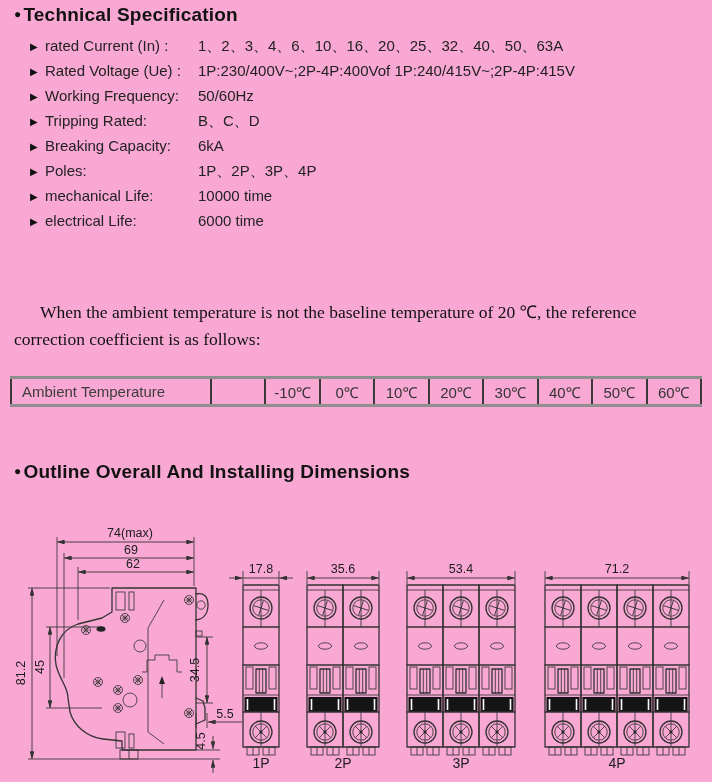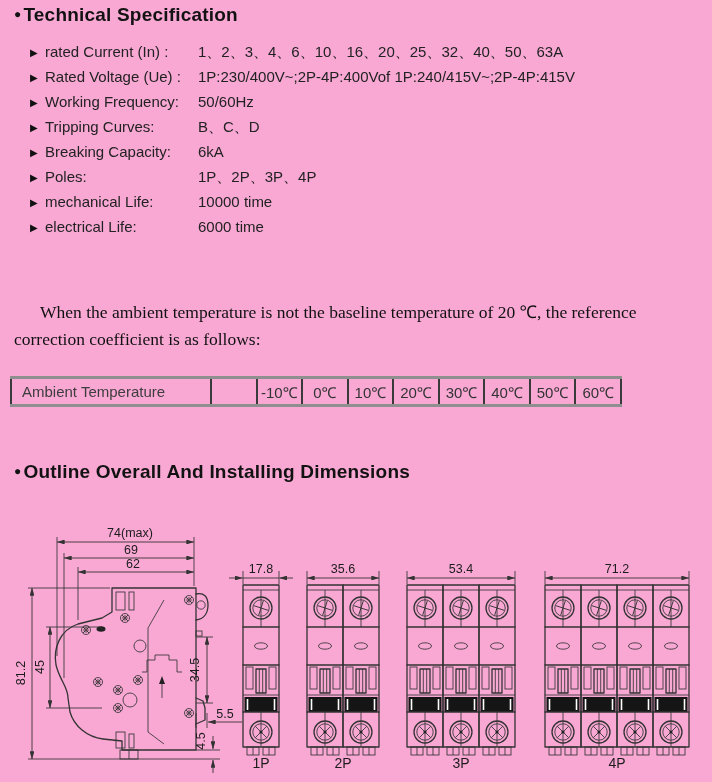--- a/index.html
+++ b/index.html
@@ -1,30 +1,30 @@
 <!DOCTYPE html>
 <html><head>
 <meta charset="utf-8">
 <style>
   html,body{margin:0;padding:0;background:#fff;}
   #page{position:relative;width:712px;height:782px;background:#f9a8d4;overflow:hidden;
         font-family:"Liberation Sans",sans-serif;color:#1a1a1a;}
   .h{position:absolute;font-weight:bold;font-size:19px;color:#121212;letter-spacing:.2px;white-space:nowrap;}
   .h .dot{font-size:12px;vertical-align:3px;margin-right:2px;}
   
-  .specs{position:absolute;left:30px;top:39px;}
+  .specs{position:absolute;left:30px;top:33px;}
   .spec-row{height:25px;line-height:25px;font-size:15px;white-space:nowrap;color:#222;}
   .spec-row .arr{display:inline-block;width:15px;font-size:10px;vertical-align:1.5px;color:#111;}
   .spec-row .lbl{display:inline-block;width:153px;}
   .spec-row .val{color:#222;}
   
   .note{position:absolute;left:14px;top:281px;width:694px;font-family:"Liberation Serif",serif;
         font-size:17.5px;line-height:1.58;text-indent:26px;color:#111;}
   
-  table.corr{position:absolute;left:10px;top:376px;width:612px;border-collapse:collapse;table-layout:fixed;
+  table.corr{position:absolute;left:10px;top:376px;width:692px;border-collapse:collapse;table-layout:fixed;
         font-size:15px;color:#333;border-top:3px solid #8f8f8f;border-bottom:3px solid #8f8f8f;}
   table.corr col.c0{width:200px;}
   table.corr td{border-left:2px solid #3a3a3a;border-right:2px solid #3a3a3a;
         border-top:1.5px solid #9a9a9a;border-bottom:1.5px solid #9a9a9a;
         text-align:center;height:25px;padding:0 2px;overflow:hidden;white-space:nowrap;}
   table.corr td.lbl{text-align:left;padding-left:10px;color:#3d3d3d;}
   
   svg.draw{position:absolute;left:0;top:510px;}
   .ln{stroke:#333;stroke-width:1.3;fill:none;stroke-linejoin:round;stroke-linecap:round;}
   .th{stroke:#333;stroke-width:.85;fill:none;}
@@ -39,21 +39,21 @@
 <body>
 
 <div id="page">
 
   <div class="h" style="left:14px;top:4px;"><span class="dot">●</span><span>Technical Specification</span></div>
 
   <div class="specs">
     <div class="spec-row"><span class="arr">▶</span><span class="lbl">rated Current (In) :</span><span class="val">1、2、3、4、6、10、16、20、25、32、40、50、63A</span></div>
     <div class="spec-row"><span class="arr">▶</span><span class="lbl">Rated Voltage (Ue) :</span><span class="val">1P:230/400V~;2P-4P:400Vof 1P:240/415V~;2P-4P:415V</span></div>
     <div class="spec-row"><span class="arr">▶</span><span class="lbl">Working Frequency:</span><span class="val">50/60Hz</span></div>
-    <div class="spec-row"><span class="arr">▶</span><span class="lbl">Tripping Curves:</span><span class="val">B、C、D</span></div>
+    <div class="spec-row"><span class="arr">▶</span><span class="lbl">Tripping Rated:</span><span class="val">B、C、D</span></div>
     <div class="spec-row"><span class="arr">▶</span><span class="lbl">Breaking Capacity:</span><span class="val">6kA</span></div>
     <div class="spec-row"><span class="arr">▶</span><span class="lbl">Poles:</span><span class="val">1P、2P、3P、4P</span></div>
     <div class="spec-row"><span class="arr">▶</span><span class="lbl">mechanical Life:</span><span class="val">10000 time</span></div>
     <div class="spec-row"><span class="arr">▶</span><span class="lbl">electrical Life:</span><span class="val">6000 time</span></div>
   </div>
 
 
   <p class="note">When the ambient temperature is not the baseline temperature of 20 ℃, the reference correction coefficient is as follows:</p>
 
   <table class="corr">

